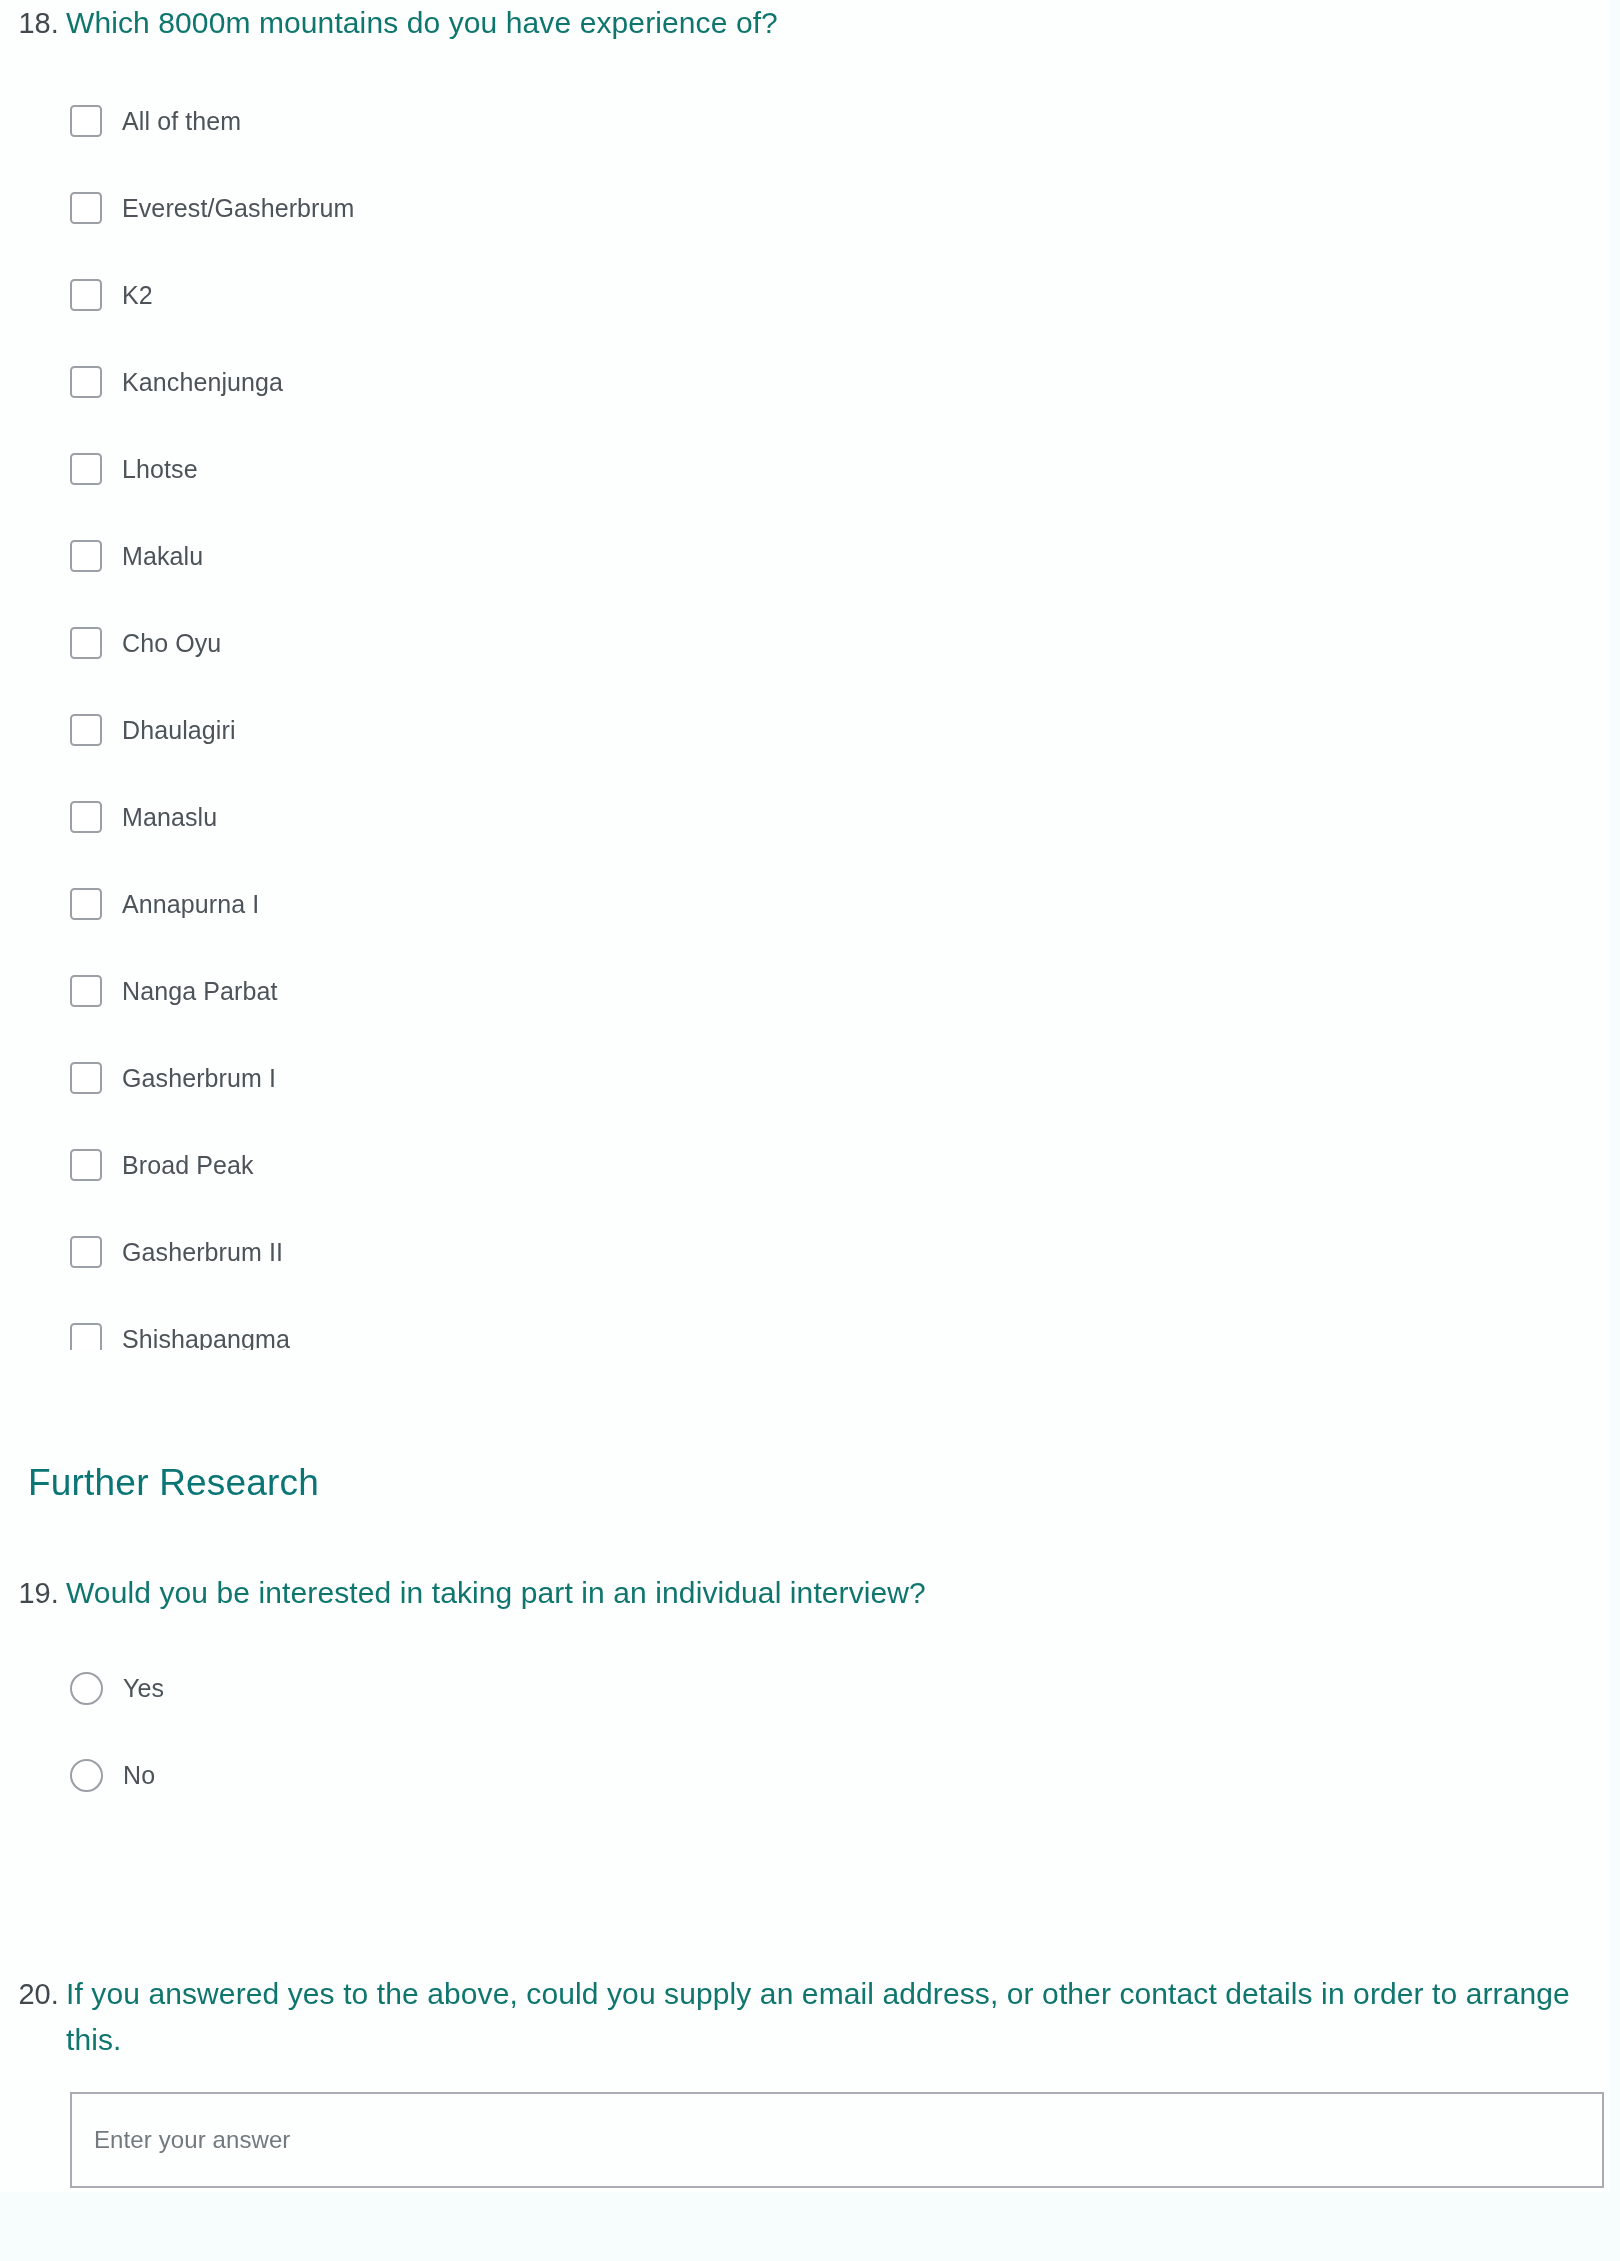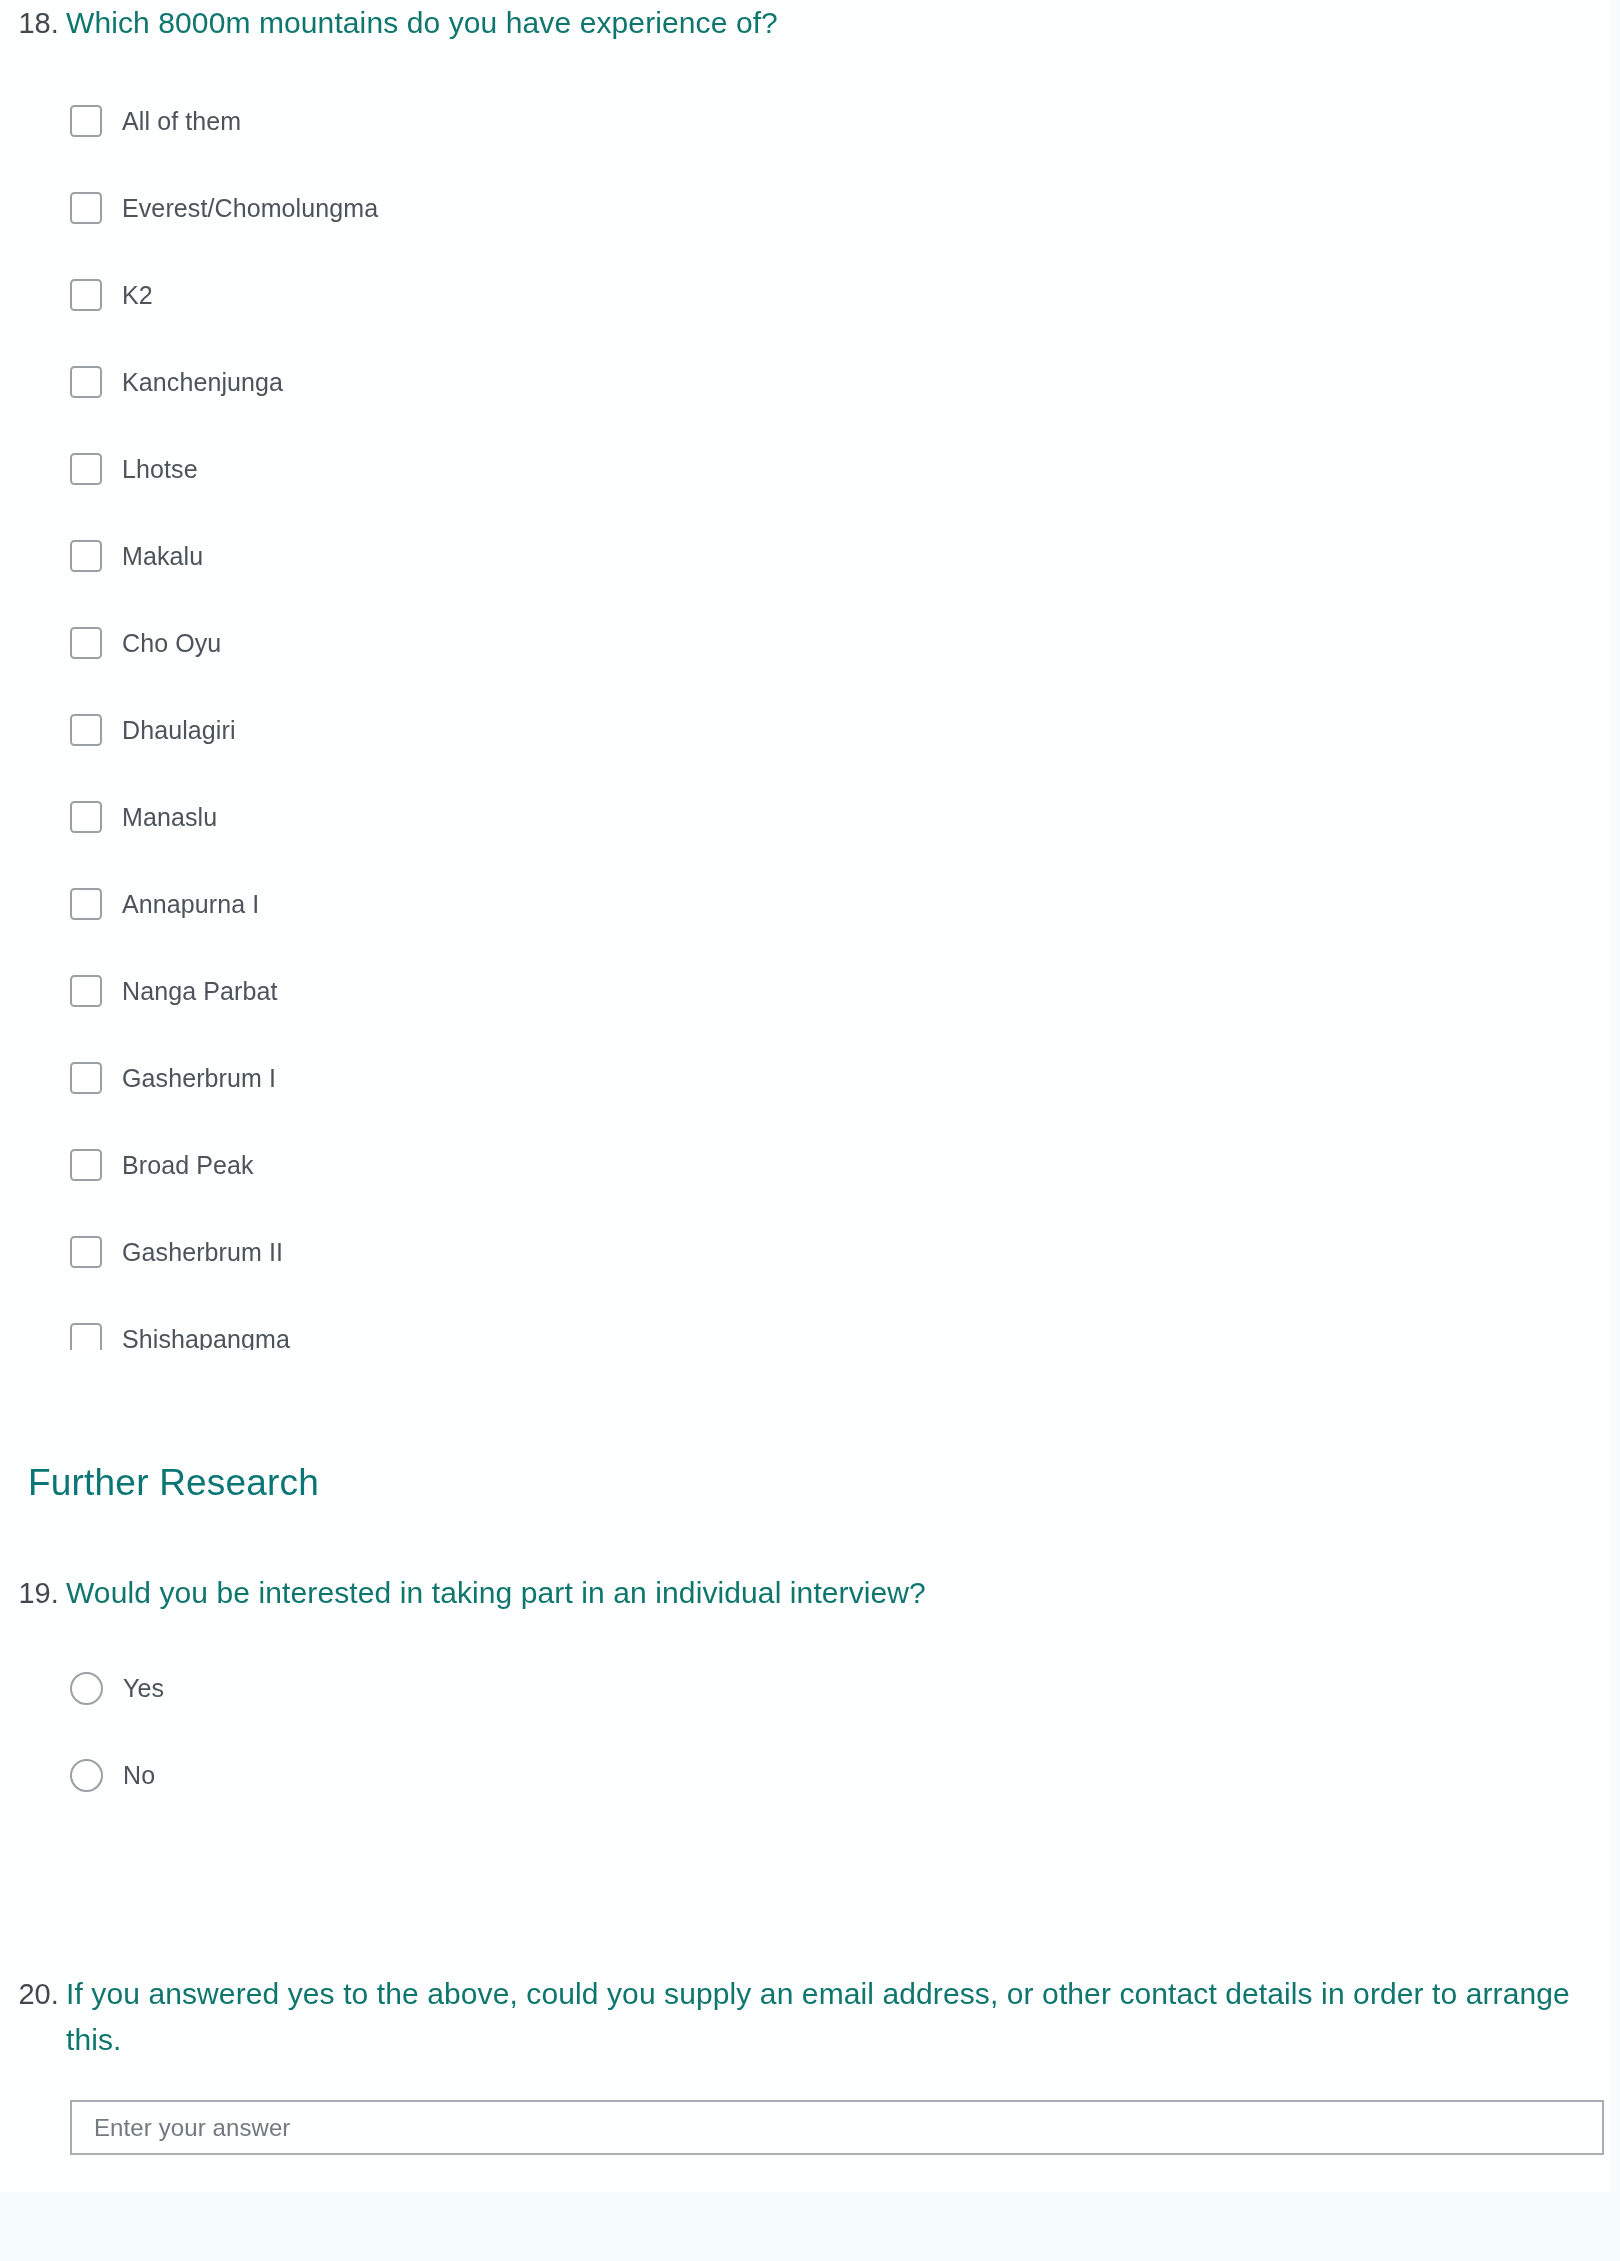--- a/index.html
+++ b/index.html
@@ -136,21 +136,21 @@
 
     <div class="options" style="top:96px; left:70px;">
 
       <div class="opt-row">
         <span class="checkbox-icon"></span>
         <span class="opt-label">All of them</span>
       </div>
 
       <div class="opt-row">
         <span class="checkbox-icon"></span>
-        <span class="opt-label">Everest/Chomolungma</span>
+        <span class="opt-label">Everest/Gasherbrum</span>
       </div>
 
       <div class="opt-row">
         <span class="checkbox-icon"></span>
         <span class="opt-label">K2</span>
       </div>
 
       <div class="opt-row">
         <span class="checkbox-icon"></span>
         <span class="opt-label">Kanchenjunga</span>
@@ -232,20 +232,20 @@
         <span class="radio-icon"></span>
         <span class="opt-label">No</span>
       </div>
     </div>
 
     <div class="question" style="top:585px; left:11px;margin-top:36px;">
       <span class="q-num">20.</span>
       <span class="q-text wrap">If you answered yes to the above, could you supply an email address, or other contact details in order to arrange this.</span>
     </div>
 
-    <div class="answer-field" style="top:742px; left:70px; width:1534px; height:55px;margin-top:8px;">
+    <div class="answer-field" style="top:742px; left:70px; width:1534px; height:96px;">
       <span class="ph">Enter your answer</span>
     </div>
 
   </div>
 
 </div>
 
 
 </body></html>

